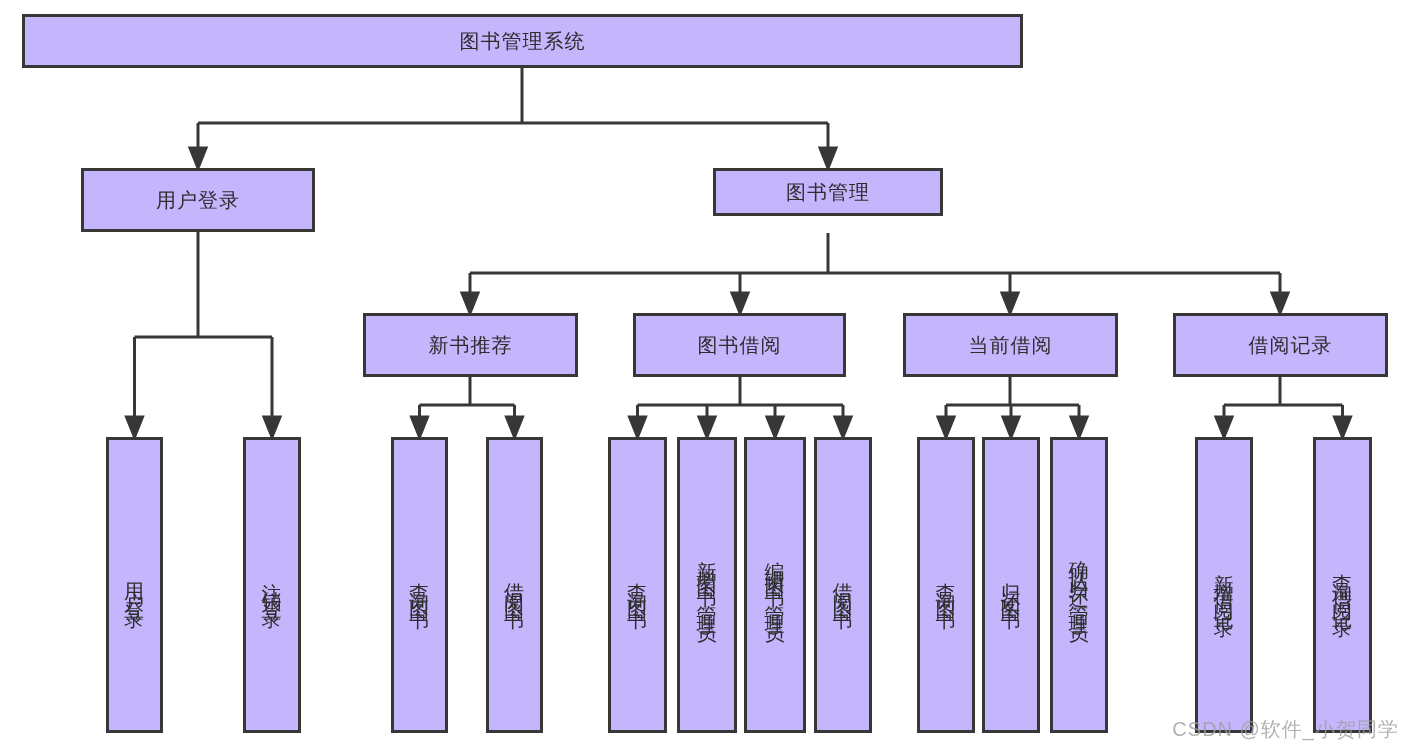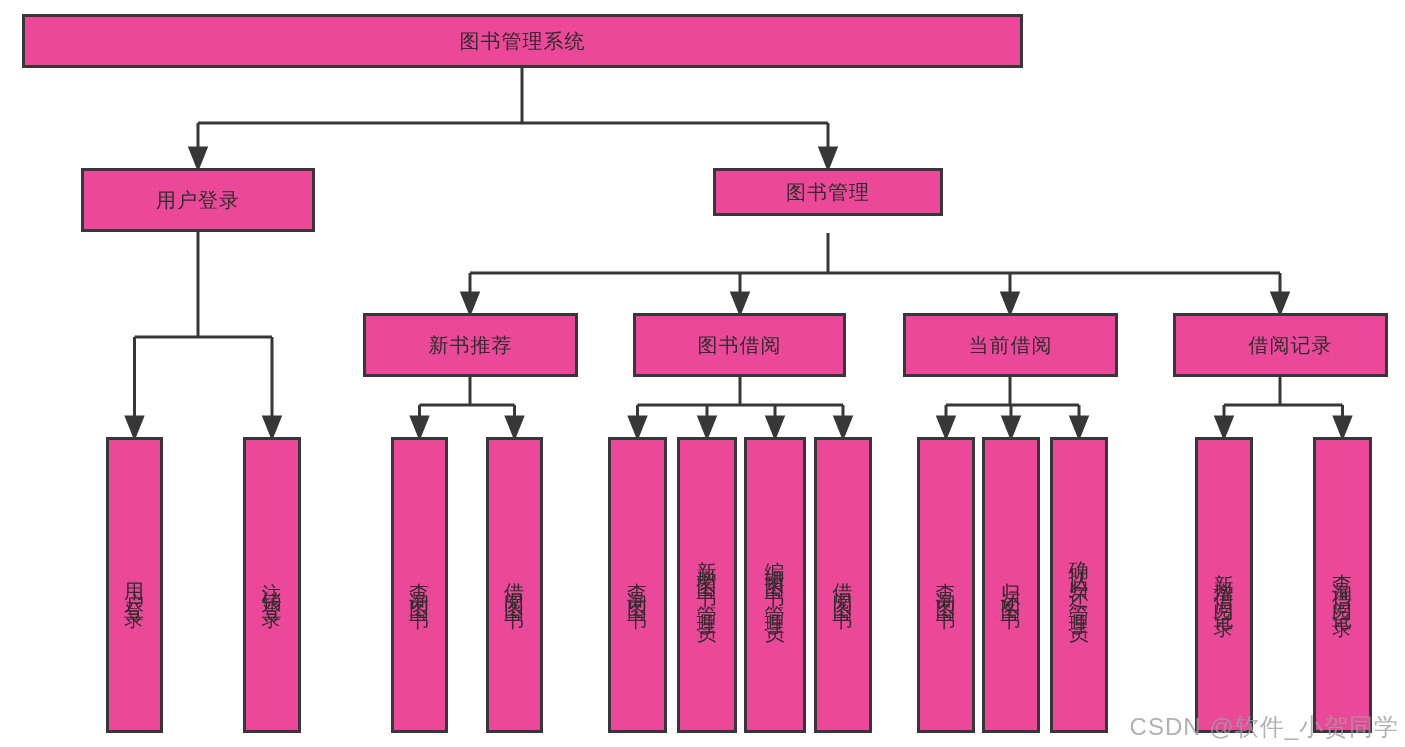--- a/index.html
+++ b/index.html
@@ -17,40 +17,40 @@
   .connectors {
     position: absolute;
     left: 0; top: 0;
     width: 1405px; height: 747px;
     pointer-events: none;
   }
   .node {
     position: absolute;
     box-sizing: border-box;
     border: 3px solid #373737;
-    background: #ec4899;
+    background: #c4b5fd;
     display: flex;
     align-items: center;
     justify-content: center;
     color: #2d2d2d;
     font-size: 20px;
     letter-spacing: 1px;
   }
   .node-h { white-space: nowrap; }
   .vtext {
     writing-mode: vertical-lr;
     text-orientation: mixed;
     letter-spacing: 9px;
     line-height: 1;
   }
   .watermark {
     position: absolute;
     right: 6px;
     bottom: 4px;
-    font-size: 24px;
+    font-size: 20px;
     letter-spacing: 1px;
     color: rgba(158,158,158,0.8);
     white-space: nowrap;
   }
 </style>
 </head>
 <body>
 
 <div class="stage">
 

